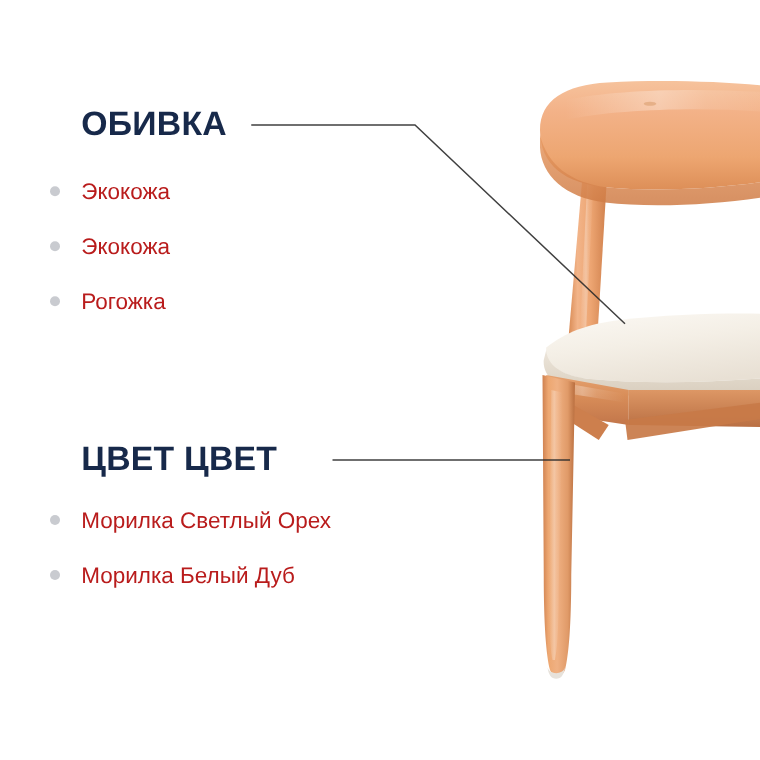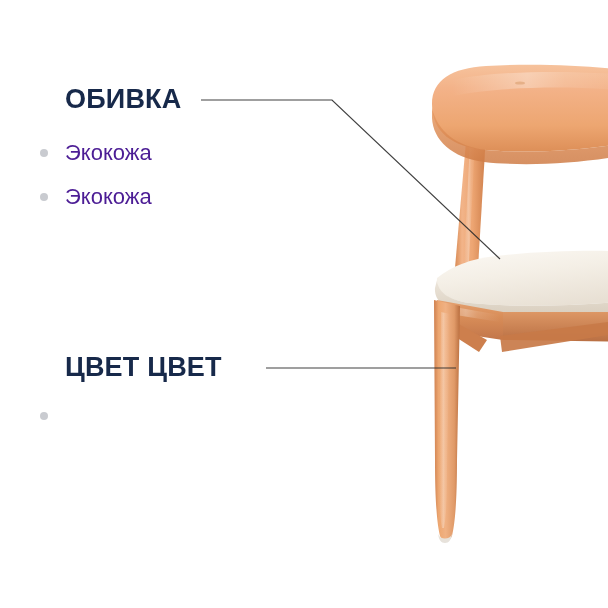--- a/index.html
+++ b/index.html
@@ -39,23 +39,23 @@
     white-space:nowrap;
   }
   .bullet{
     width:8px;height:8px;
     border-radius:50%;
     background:#c9cbd0;
     flex:0 0 auto;
     margin-right:17px;
   }
   .item-label{
-    font-size:22px;
+    font-size:18px;
     font-weight:400;
-    color:#4c1d95;
+    color:#b91c1c;
     line-height:1;
   }
 
   
   #leaders{position:absolute;left:0;top:0;width:608px;height:608px;pointer-events:none;}
 
   
   #chair{position:absolute;left:0;top:0;width:608px;height:608px;}
 </style>
 </head>
@@ -184,26 +184,35 @@
 
     <ul class="spec-list" style="top:131px;">
       <li class="spec-item">
         <span class="bullet"></span>
         <span class="item-label">Экокожа</span>
       </li>
       <li class="spec-item">
         <span class="bullet"></span>
         <span class="item-label">Экокожа</span>
       </li>
+      <li class="spec-item">
+        <span class="bullet"></span>
+        <span class="item-label">Рогожка</span>
+      </li>
     </ul>
   </div>
 
   <div class="spec-group">
     <div class="group-heading" style="top:354px;">ЦВЕТ ЦВЕТ</div>
 
     <ul class="spec-list" style="top:394px;">
       <li class="spec-item">
         <span class="bullet"></span>
+        <span class="item-label">Морилка Светлый Орех</span>
+      </li>
+      <li class="spec-item">
+        <span class="bullet"></span>
+        <span class="item-label">Морилка Белый Дуб</span>
       </li>
     </ul>
   </div>
 
 </div>
 
 </body></html>

